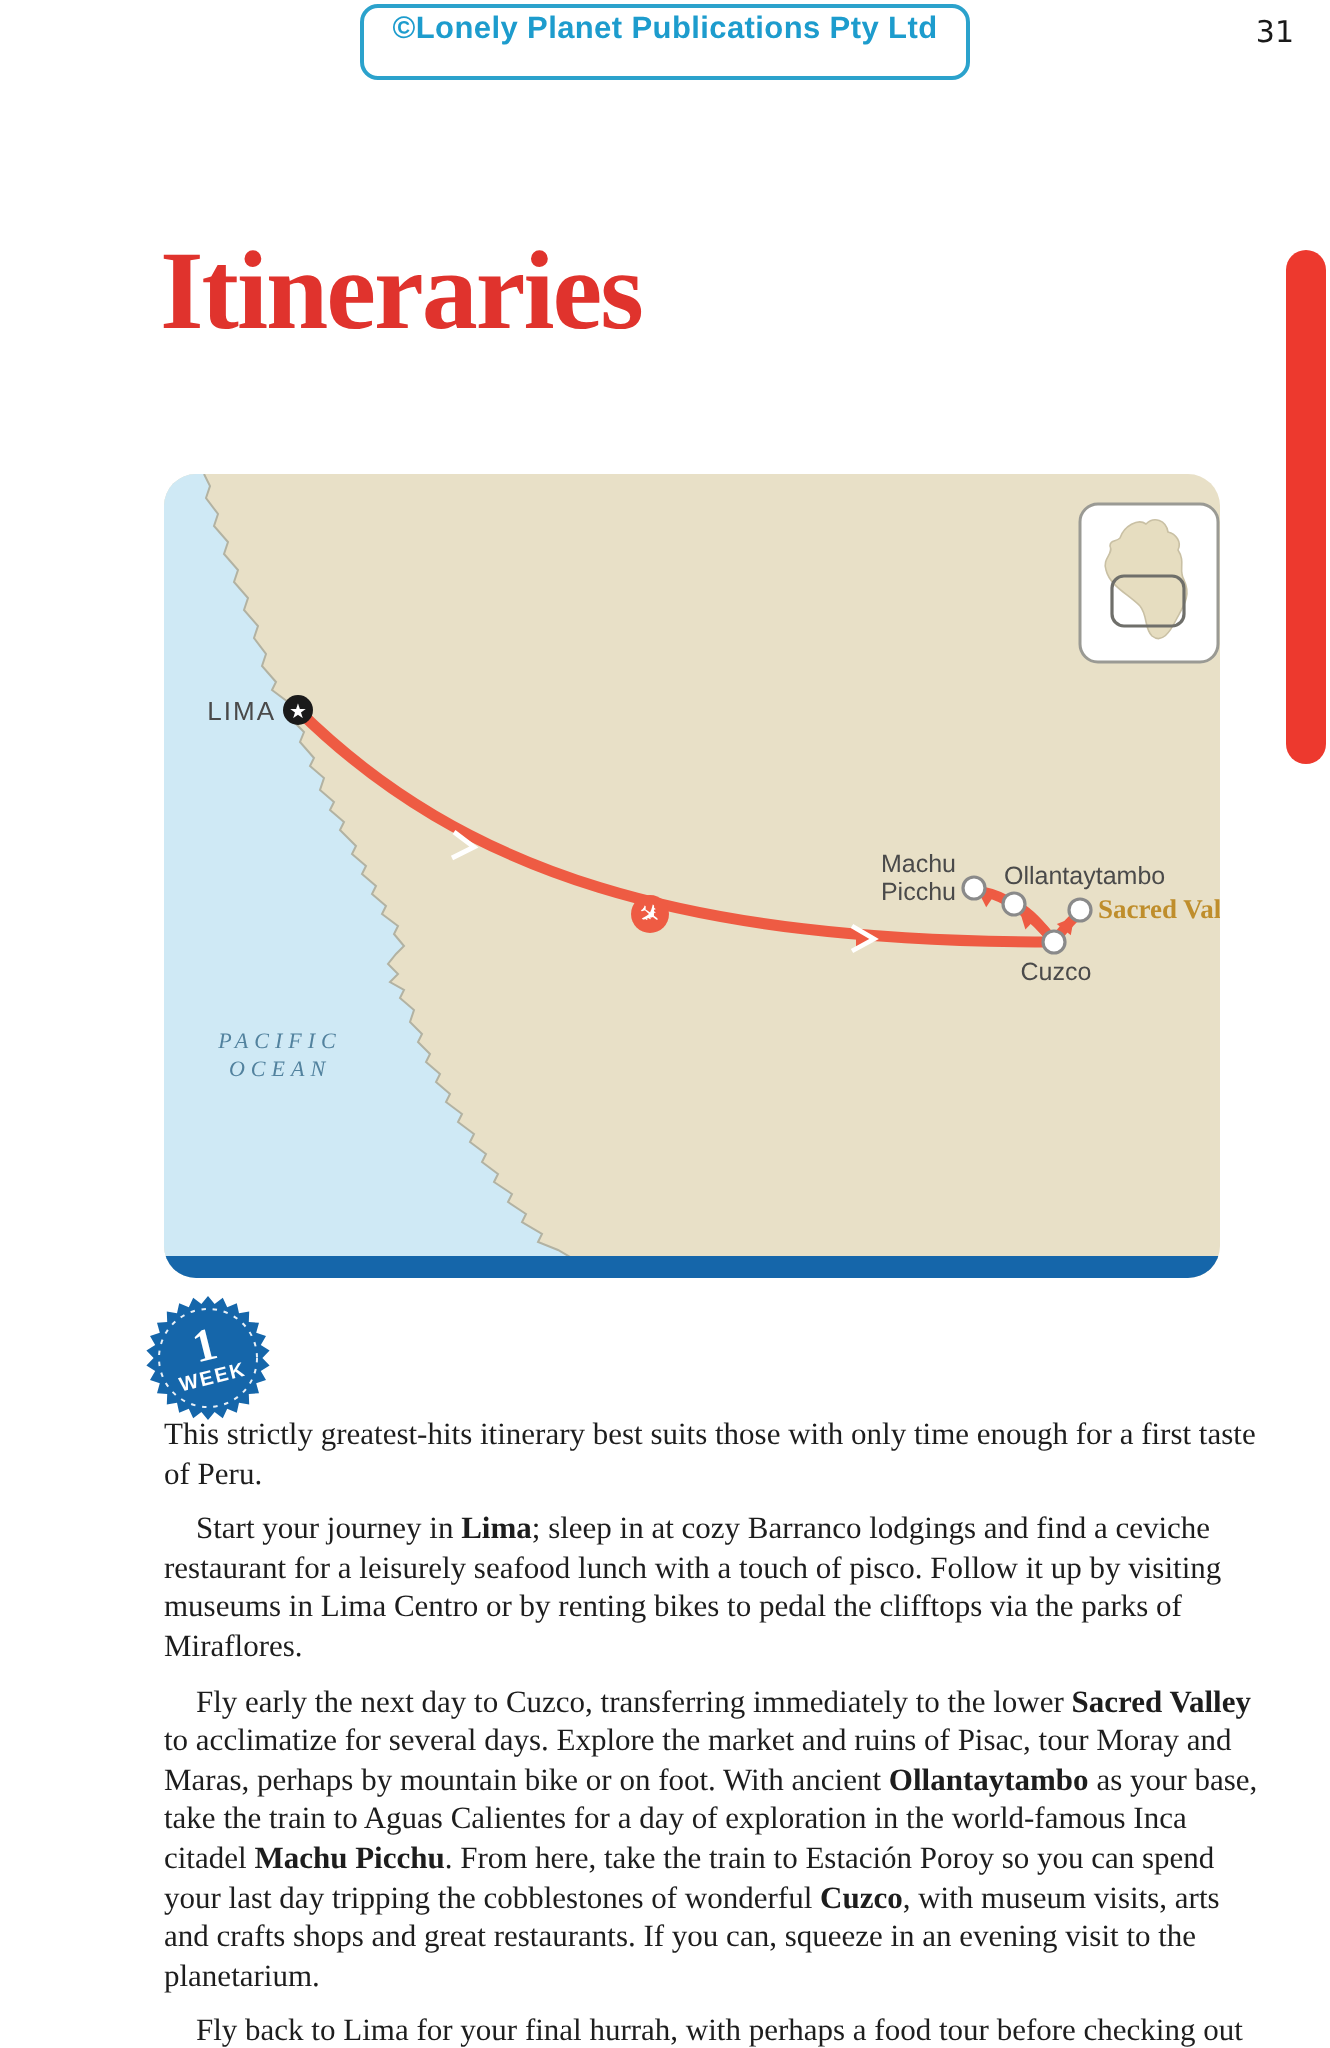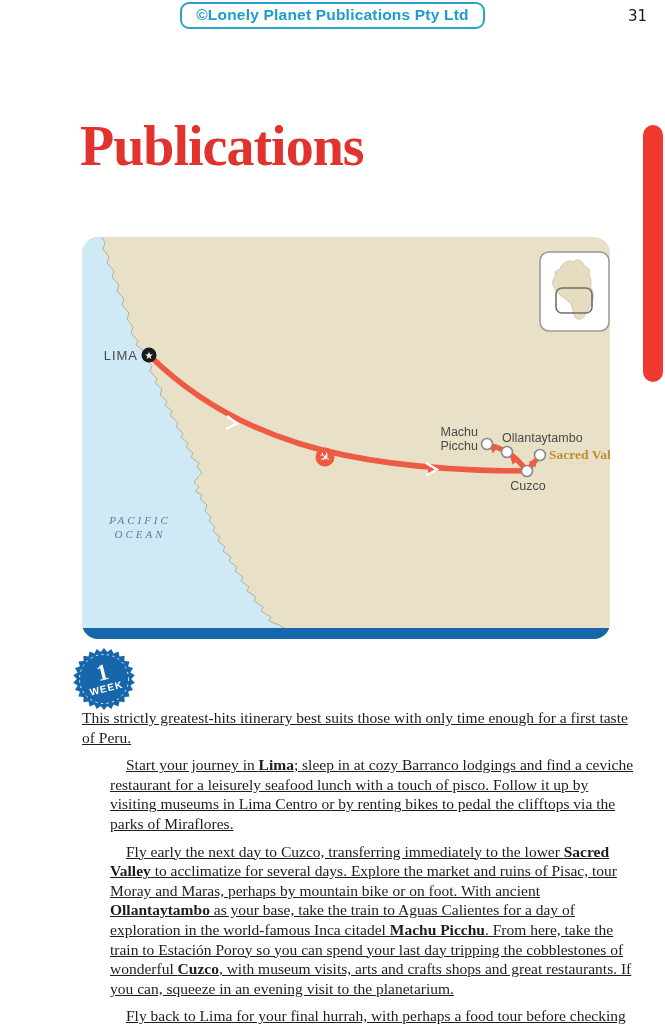--- a/index.html
+++ b/index.html
@@ -2,21 +2,21 @@
 <html><head>
 <meta charset="utf-8">
 <style>
   html,body{margin:0;padding:0;}
   body{width:665px;height:1024px;background:#ffffff;position:relative;overflow:hidden;
        font-family:"Liberation Serif",serif;}
 
   
   .pub-box{position:absolute;top:2px;left:0;right:0;text-align:center;}
   .pub-box .inner{display:inline-block;border:2px solid #2ba2cc;border-radius:9px;
-      padding:2px 14px 3px;color:#1d9ccd;font-family:"Liberation Sans",sans-serif;
+      padding:2px 14px 14px;color:#1d9ccd;font-family:"Liberation Sans",sans-serif;
       font-weight:bold;font-size:15.5px;letter-spacing:.2px;}
   .page-num{position:absolute;top:7px;right:18px;color:#1a1a1a;
       font-family:"DejaVu Sans",sans-serif;font-weight:normal;font-size:15px;}
 
   
   .side-tab{position:absolute;top:125px;right:2px;width:20px;height:257px;
       background:#ed392e;border-radius:10px;}
 
   
   .chapter-title{position:absolute;top:118px;left:80px;color:#e0332d;
@@ -36,35 +36,35 @@
   
   .section-row{position:absolute;left:72px;top:646px;height:66px;display:flex;align-items:center;}
   .badge{width:64px;height:64px;position:relative;flex:0 0 auto;}
   .badge svg{display:block;}
   .section-title{margin-left:18px;color:#e0332d;font-family:"Liberation Sans",sans-serif;
       font-weight:bold;font-size:24px;letter-spacing:-.2px;}
 
   
   .body-col{position:absolute;left:82px;top:708px;width:552px;color:#1d1d1d;
       font-size:15.5px;line-height:19.6px;}
-  .body-col p{margin:0 0 8px 0;text-decoration:underline;}
-  .body-col p.indent{text-indent:16px;margin-left:28px;}
+  .body-col p{margin:0 0 8px 0;}
+  .body-col p.indent{text-indent:16px;}
   .body-col b{font-weight:bold;}
 </style>
 </head>
 <body>
 
 <div class="pub-box">
   <span class="inner">©Lonely Planet Publications Pty Ltd</span>
 </div>
 <div class="page-num">31</div>
 
 <div class="side-tab"></div>
 
-<div class="chapter-title">Publications</div>
+<div class="chapter-title">Itineraries</div>
 
 <div class="map-wrap">
 <svg width="528" height="402" viewBox="0 0 528 402" xmlns="http://www.w3.org/2000/svg">
 
   <rect x="0" y="0" width="528" height="402" fill="#e8e0c7"></rect>
 
   <polygon id="ocean-poly" fill="#cfe9f5" points="20,0 23,6 21,12 27,20 25,26 32,34 30,40 37,48 35,54 42,62 40,68 47,76 45,82 51,90 49,96 56,104 54,108 62,114 67,118 65,124 70,129 68,134 75,142 73,146 80,152 78,158 85,164 83,168 90,174 88,178 96,186 94,190 101,196 99,200 106,206 104,210 111,216 109,220 117,226 115,230 120,236 116,240 112,245 117,250 113,254 120,258 118,262 125,268 123,274 129,280 127,284 133,290 131,294 138,300 136,304 143,310 141,314 149,320 147,324 155,330 153,334 161,340 159,344 167,350 165,354 174,360 172,364 181,370 179,374 189,380 187,384 197,388 204,392 212,396 222,402 0,402 0,0"></polygon>
   <polyline id="coast-line" fill="none" stroke="#b2b2a2" stroke-width="1" points="20,0 23,6 21,12 27,20 25,26 32,34 30,40 37,48 35,54 42,62 40,68 47,76 45,82 51,90 49,96 56,104 54,108 62,114 67,118 65,124 70,129 68,134 75,142 73,146 80,152 78,158 85,164 83,168 90,174 88,178 96,186 94,190 101,196 99,200 106,206 104,210 111,216 109,220 117,226 115,230 120,236 116,240 112,245 117,250 113,254 120,258 118,262 125,268 123,274 129,280 127,284 133,290 131,294 138,300 136,304 143,310 141,314 149,320 147,324 155,330 153,334 161,340 159,344 167,350 165,354 174,360 172,364 181,370 179,374 189,380 187,384 197,388 204,392 212,396 222,402"></polyline>
 
   <text class="ocean" x="58" y="287" text-anchor="middle">PACIFIC</text>

